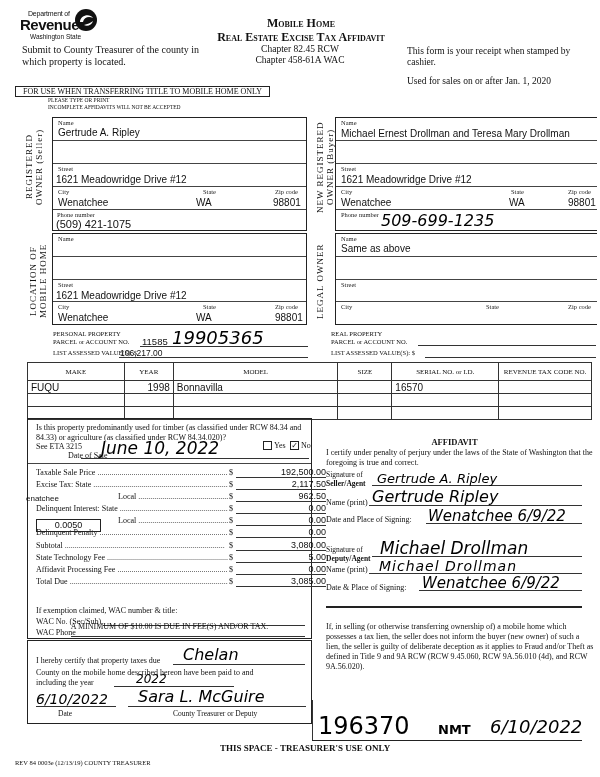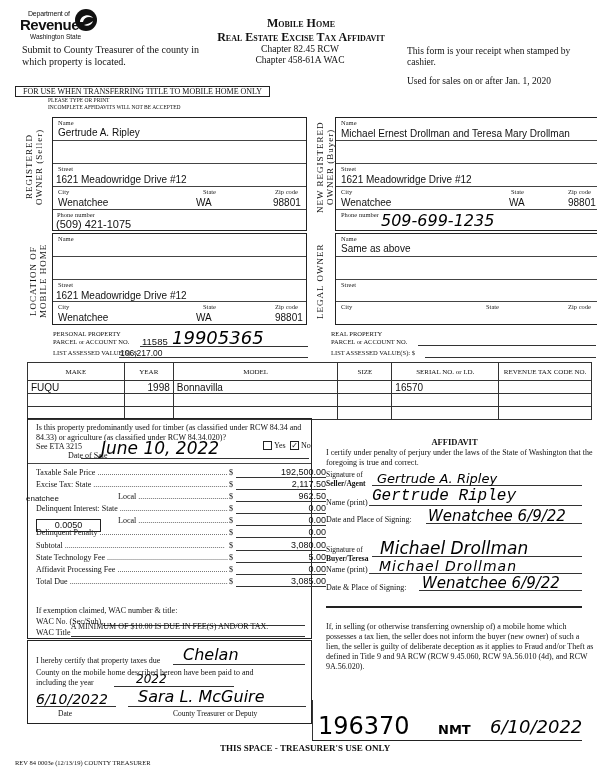--- a/index.html
+++ b/index.html
@@ -298,49 +298,49 @@
       <div class="taxline" style="top: 158px; left: 8px; width: 192px; white-space: nowrap; overflow: hidden;">Total Due ................................................................................</div>
       <div class="dollar" style="top: 158px;">$</div>
       <div class="amt" style="top: 157px; text-align: right;">3,085.00</div>
     </div>
 
   <div style="position:absolute;left:8px;top:100px;width:65px;height:13px;border:1px solid #222;text-align:center;font-family:'Liberation Sans',sans-serif;font-size:9px;line-height:11px;">0.0050</div>
 
   <div style="position:absolute;left:8px;top:187px;font-size:8px;">If exemption claimed, WAC number &amp; title:</div>
   <div style="position:absolute;left:8px;top:198px;font-size:8px;">WAC No. (Sec/Sub)</div>
   <div class="uline" style="position:absolute;left:75px;top:198px;width:202px;height:9px;"></div>
-  <div style="position:absolute;left:8px;top:209px;font-size:8px;">WAC Title</div>
+  <div style="position:absolute;left:8px;top:209px;font-size:8px;">WAC Phone</div>
   <div class="uline" style="position:absolute;left:43px;top:209px;width:234px;height:9px;"></div>
 </div>
 <div class="abs" style="left:27px;top:622px;width:285px;text-align:center;font-size:8px;">A MINIMUM OF $10.00 IS DUE IN FEE(S) AND/OR TAX.</div>
 <div class="abs sans" style="left:0;top:494px;font-size:8px;margin-left:26px;">enatchee</div>
 
 <div class="abs" style="left:312px;top:418px;width:285px;height:221px;">
   <div style="position:absolute;left:0;top:19px;width:285px;text-align:center;font-weight:bold;font-size:8.5px;">AFFIDAVIT</div>
   <div style="position:absolute;left:14px;top:30px;width:270px;font-size:8px;line-height:10px;">I certify under penalty of perjury under the laws of the State of Washington that the foregoing is true and correct.</div>
 
   <div style="position:absolute;left:14px;top:52px;font-size:7.5px;line-height:9px;">
     <div>Signature of</div>
     <div style="font-weight:bold;">Seller/Agent</div>
   </div>
   <div class="sigline" style="left:60px;top:55px;width:210px;height:13px;">
     <span class="hand" style="position:absolute;left:5px;top:-2px;font-size:13px;white-space:nowrap;">Gertrude A. Ripley</span>
   </div>
   <div style="position:absolute;left:14px;top:80px;font-size:8px;">Name (print)</div>
   <div class="sigline" style="left:57px;top:72px;width:213px;height:16px;">
-    <span class="hand" style="position:absolute;left:3px;top:-3px;font-size:16px;white-space:nowrap;font-family:Liberation Mono, monospace;">Gertrude Ripley</span>
+    <span class="hand" style="position:absolute;left:3px;top:-3px;font-size:16px;white-space:nowrap;">Gertrude Ripley</span>
   </div>
   <div style="position:absolute;left:14px;top:97px;font-size:8px;">Date and Place of Signing:</div>
   <div class="sigline" style="left:114px;top:92px;width:156px;height:14px;">
     <span class="hand" style="position:absolute;left:2px;top:-3px;font-size:15px;white-space:nowrap;">Wenatchee 6/9/22</span>
   </div>
 
   <div style="position:absolute;left:14px;top:127px;font-size:7.5px;line-height:9px;">
     <div>Signature of</div>
-    <div style="font-weight:bold;">Buyer/Teresa</div>
+    <div style="font-weight:bold;">Deputy/Agent</div>
   </div>
   <div class="sigline" style="left:60px;top:125px;width:210px;height:14px;">
     <span class="hand" style="position:absolute;left:8px;top:-5px;font-size:17px;white-space:nowrap;">Michael Drollman</span>
   </div>
   <div style="position:absolute;left:14px;top:147px;font-size:8px;">Name (print)</div>
   <div class="sigline" style="left:57px;top:143px;width:213px;height:13px;">
     <span class="hand" style="position:absolute;left:10px;top:-3px;font-size:14px;white-space:nowrap;letter-spacing:1px;">Michael Drollman</span>
   </div>
   <div style="position:absolute;left:14px;top:165px;font-size:8px;">Date &amp; Place of Signing:</div>
   <div class="sigline" style="left:107px;top:159px;width:163px;height:14px;">

